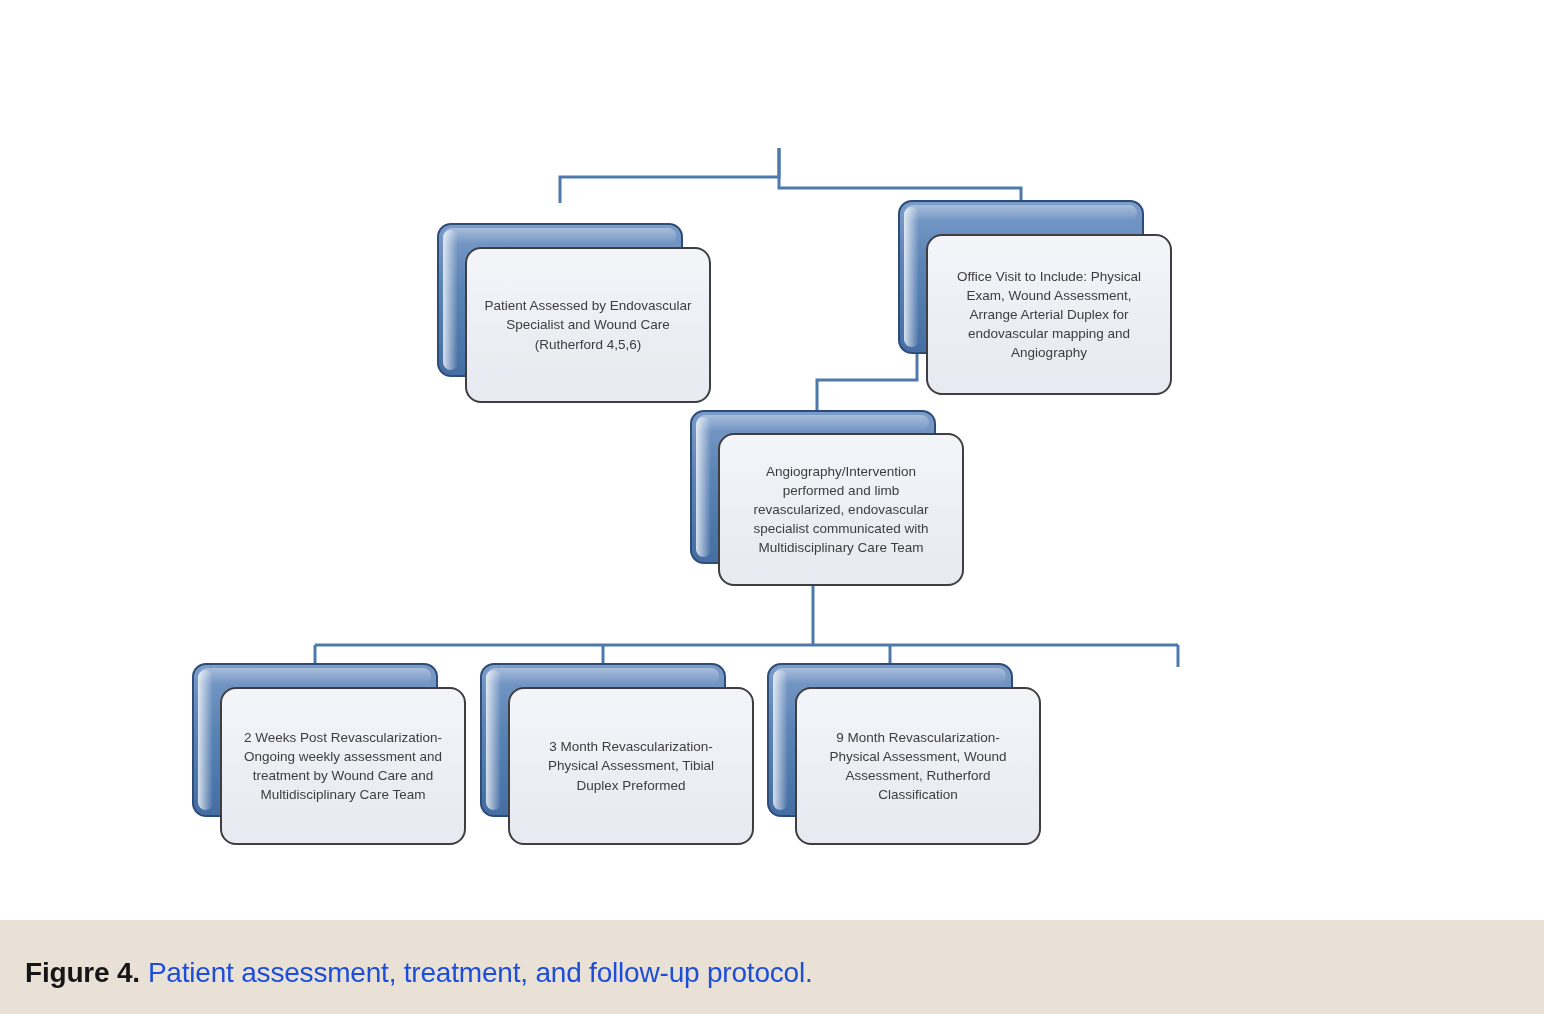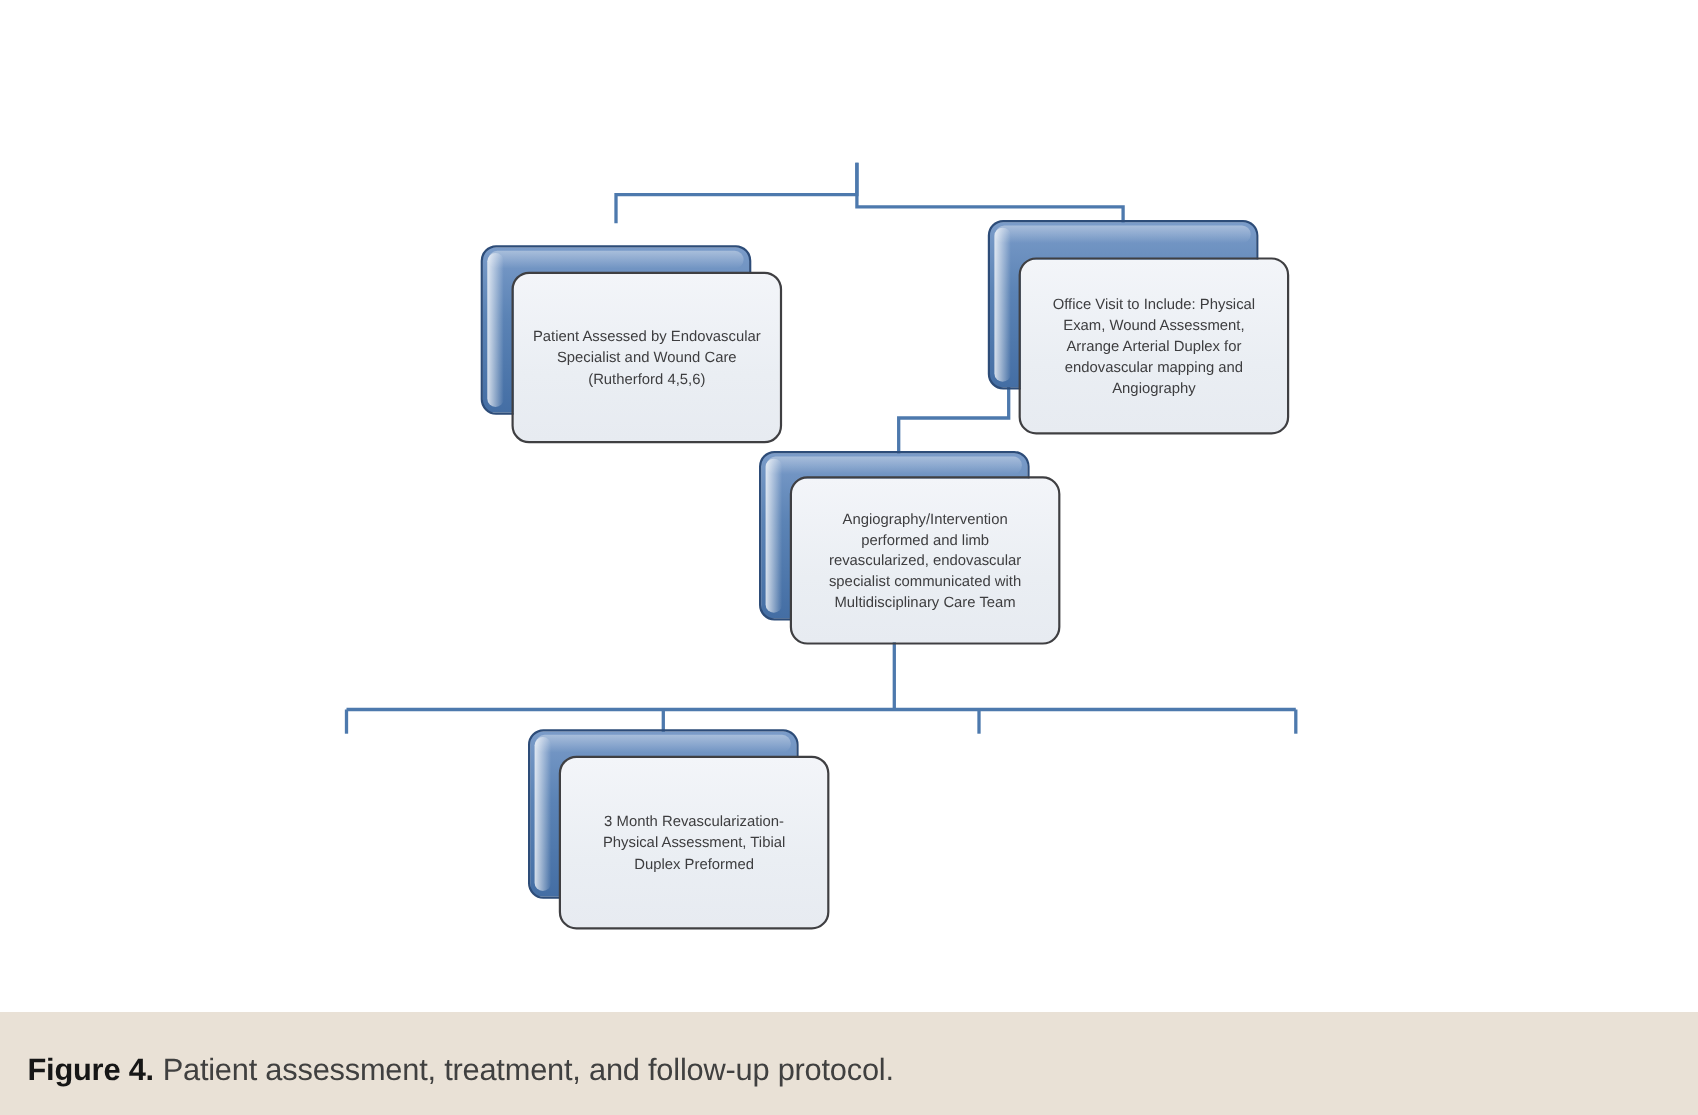--- a/index.html
+++ b/index.html
@@ -62,21 +62,21 @@
   .caption-strip{
     position:absolute;left:0;top:920px;width:1544px;height:106px;
     background:#e9e1d6;z-index:3;
     display:flex;align-items:center;
     padding-left:25px;box-sizing:border-box;
   }
   .caption-strip .cap-label{
     font-weight:bold;color:#161616;font-size:28px;letter-spacing:-0.2px;
   }
   .caption-strip .cap-text{
-    color:#404040;font-size:28px;margin-left:8px;letter-spacing:-0.2px;
+    color:#1d4ed8;font-size:28px;margin-left:8px;letter-spacing:-0.2px;
   }
 </style>
 </head>
 <body>
 
 <div class="stage">
 
   <svg class="connectors" width="1544" height="1014">
     <polyline points="779,148 779,177 560,177 560,203"></polyline>
     <polyline points="779,148 779,188 1021,188 1021,204"></polyline>
@@ -104,28 +104,40 @@
     </div>
   </div>
 
   <div class="node n-angio">
     <div class="back"></div>
     <div class="front">
       <span class="node-text">Angiography/Intervention performed and limb revascularized, endovascular specialist communicated with Multidisciplinary Care Team</span>
     </div>
   </div>
 
+  <div class="node n-wk2">
+    <div class="back"></div>
+    <div class="front">
+      <span class="node-text">2 Weeks Post Revascularization-Ongoing weekly assessment and treatment by Wound Care and Multidisciplinary Care Team</span>
+    </div>
+  </div>
 
   <div class="node n-m3">
     <div class="back"></div>
     <div class="front">
       <span class="node-text">3 Month Revascularization-Physical Assessment, Tibial Duplex Preformed</span>
     </div>
   </div>
 
+  <div class="node n-m9">
+    <div class="back"></div>
+    <div class="front">
+      <span class="node-text">9 Month Revascularization-Physical Assessment, Wound Assessment, Rutherford Classification</span>
+    </div>
+  </div>
 
 
   <div class="caption-strip">
     <span class="cap-label">Figure 4.</span>
     <span class="cap-text">Patient assessment, treatment, and follow-up protocol.</span>
   </div>
 
 </div>
 
 </body></html>

